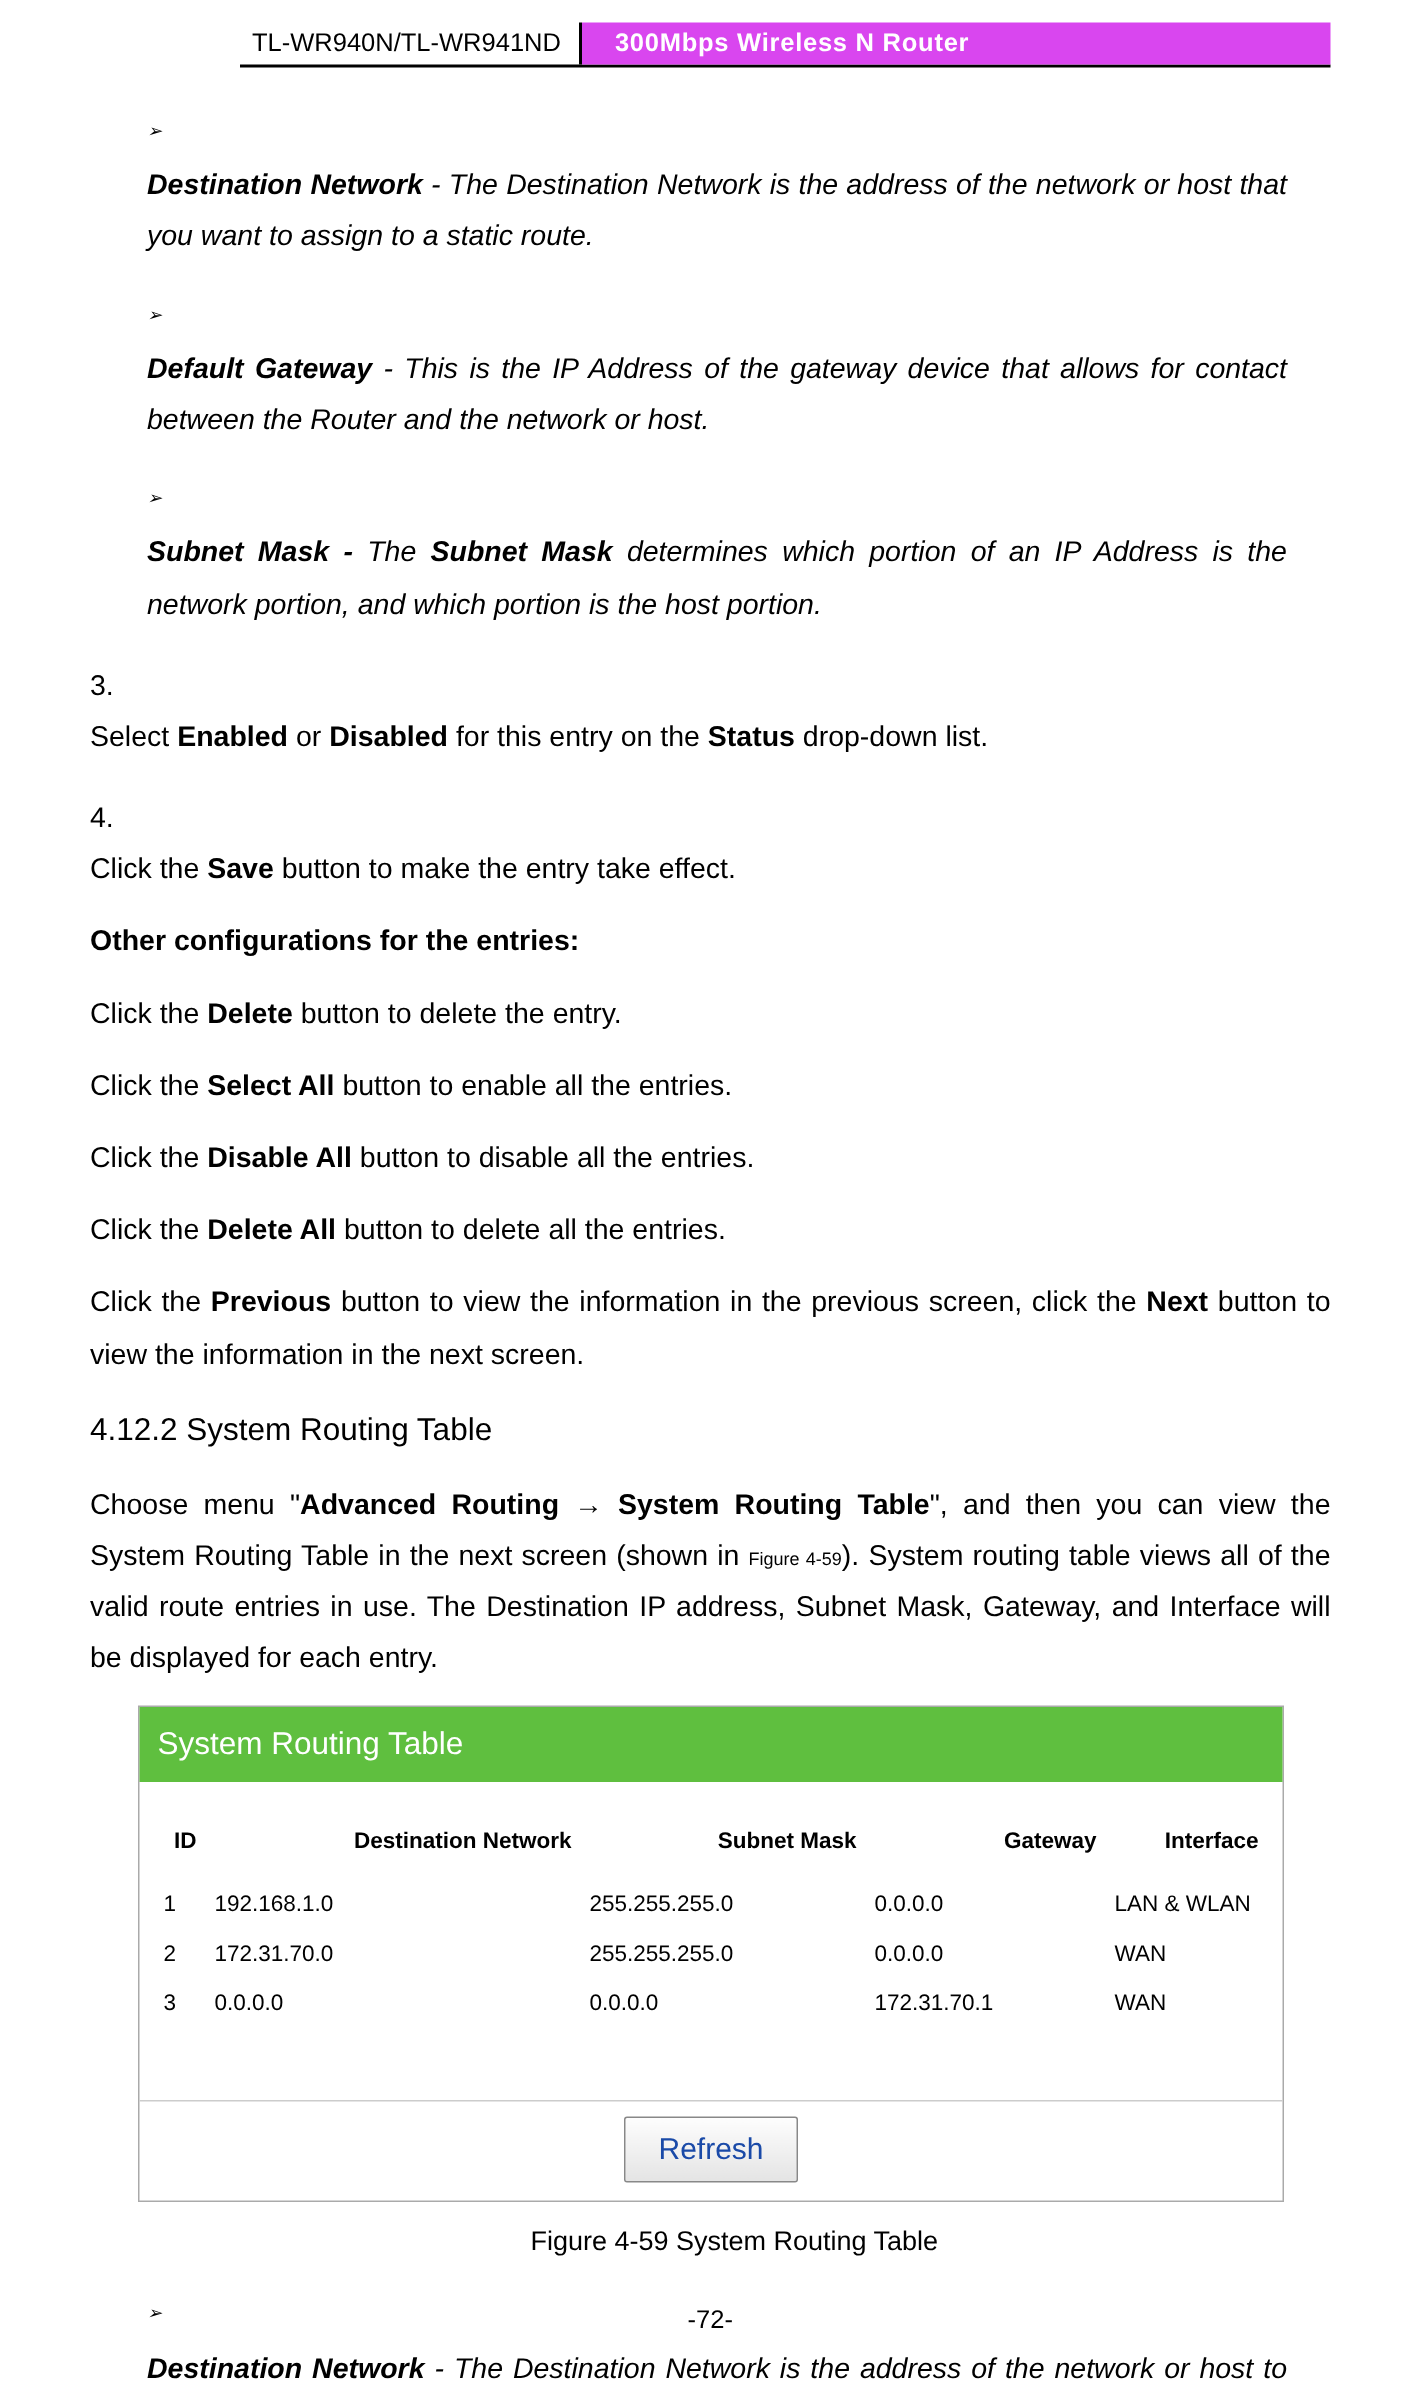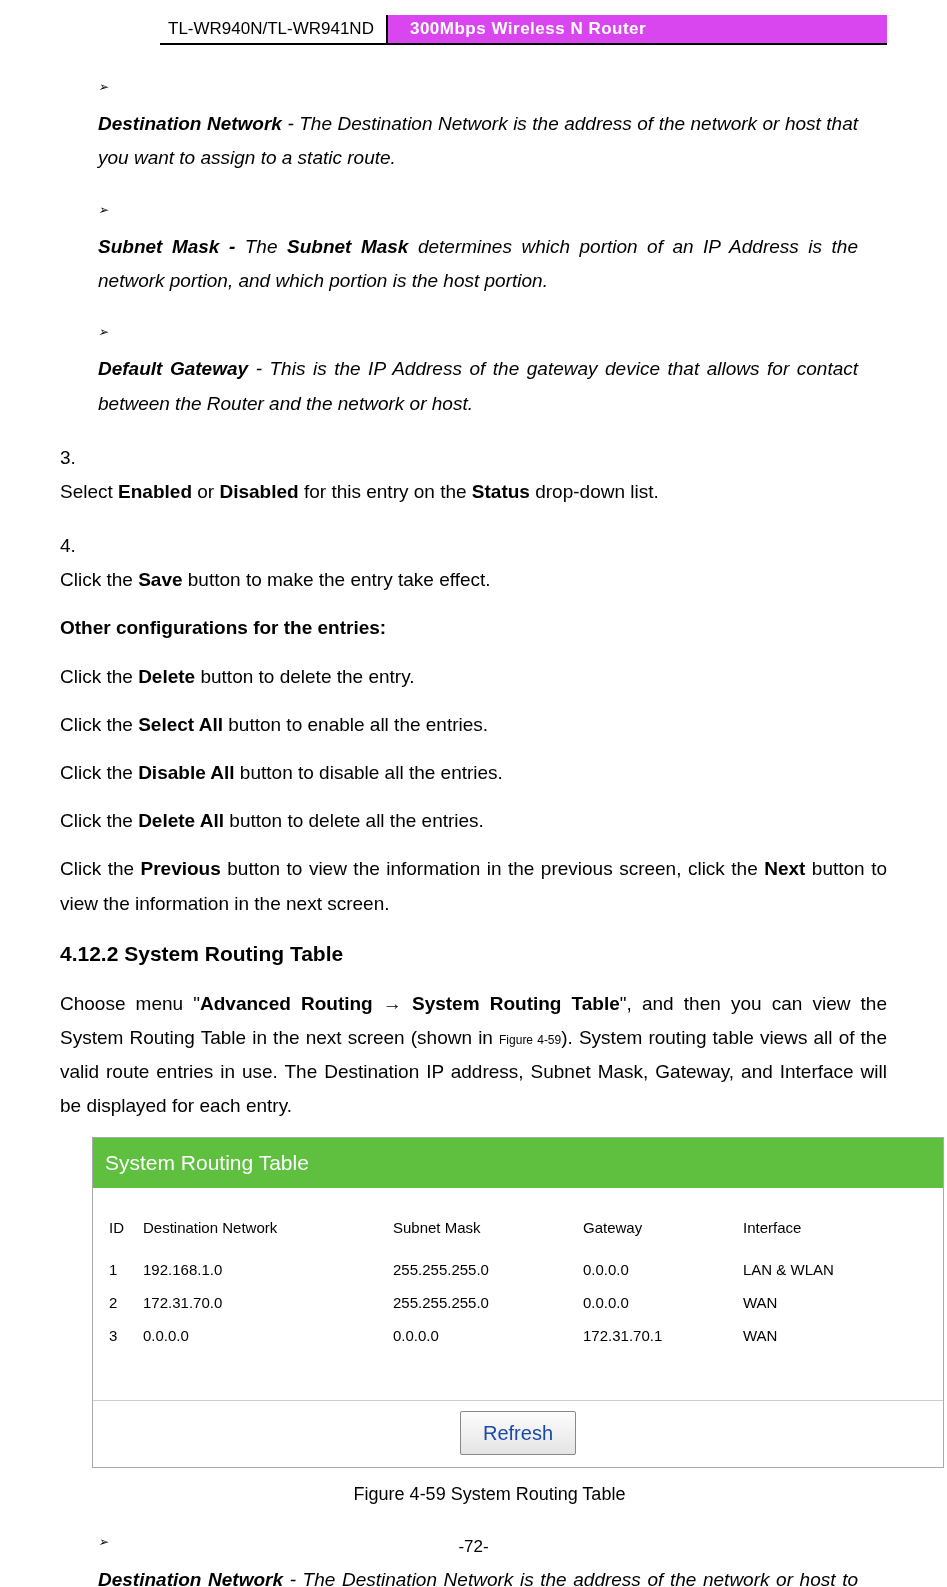--- a/index.html
+++ b/index.html
@@ -38,41 +38,41 @@
     .bullet-list { margin-left: 38px; margin-bottom: 10px; font-style: italic; }
     .bullet-item { margin-bottom: 20px; text-align: justify; }
     .tri { display: inline-block; width: 26px; vertical-align: top; font-size: 12px; line-height: 28px; }
     .bullet-body { display: inline-block; width: 760px; vertical-align: top; text-align: justify; }
     .num-list { margin-bottom: 14px; }
     .num-item { margin-bottom: 14px; margin-top: 20px; }
     .num { display: inline-block; width: 38px; vertical-align: top; }
     .num-body { display: inline-block; width: 788px; vertical-align: top; }
     .para { margin-bottom: 14px; text-align: justify; }
     .para-heading { font-weight: bold; margin-bottom: 14px; }
-    .section-heading { font-weight: bold; font-size: 21px; margin-top: 8px; margin-bottom: 14px; }
+    .section-heading { font-weight: normal; font-size: 21px; margin-top: 8px; margin-bottom: 14px; }
 
     
     .figure-wrap { margin: 8px 0 12px 32px; }
     .figure {
-      width: 852px;
+      width: 764px;
       border: 1px solid #aaa;
       background: #fff;
       font-family: Arial, sans-serif;
     }
     .fig-titlebar {
       background: #5fbf3f;
       color: #fff;
       font-family: Arial, sans-serif;
       font-size: 21px;
       padding: 6px 12px;
       font-weight: normal;
     }
     .fig-body { padding: 22px 10px 14px 10px; }
     .fig-table { width: 100%; font-size: 15px; border-collapse: collapse; }
-    .fig-table th { text-align: left; font-weight: normal; padding: 4px 6px 12px 6px; }
+    .fig-table th { text-align: right; font-weight: bold; padding: 4px 6px 12px 6px; }
     .fig-table td { padding: 3px 6px; }
     .fig-table .col-id { width: 34px; }
     .fig-table .col-dest { width: 250px; }
     .fig-table .col-mask { width: 190px; }
     .fig-table .col-gw { width: 160px; }
     .fig-footer {
       border-top: 1px solid #ccc;
       padding: 10px 0 12px 0;
       text-align: center;
     }
@@ -110,27 +110,27 @@
   <div class="bullet-list">
     <div class="bullet-item">
       <span class="tri">➢</span>
       <span class="bullet-body">
         <b>Destination Network</b><span> - </span><span>The Destination Network is the address of the network or host that you want to assign to a static route.</span>
       </span>
     </div>
     <div class="bullet-item">
       <span class="tri">➢</span>
       <span class="bullet-body">
+        <b>Default Gateway</b><span> - </span><span>This is the IP Address of the gateway device that allows for contact between the Router and the network or host.</span>
+      </span>
+    </div>
+    <div class="bullet-item">
+      <span class="tri">➢</span>
+      <span class="bullet-body">
         <b>Subnet Mask -</b><span> The </span><b>Subnet Mask</b><span> determines which portion of an IP Address is the network portion, and which portion is the host portion.</span>
-      </span>
-    </div>
-    <div class="bullet-item">
-      <span class="tri">➢</span>
-      <span class="bullet-body">
-        <b>Default Gateway</b><span> - </span><span>This is the IP Address of the gateway device that allows for contact between the Router and the network or host.</span>
       </span>
     </div>
   </div>
 
   <div class="num-list">
     <div class="num-item">
       <span class="num">3.</span>
       <span class="num-body">
         <span>Select </span><b>Enabled</b><span> or </span><b>Disabled</b><span> for this entry on the </span><b>Status</b><span> drop-down list.</span>
       </span>

